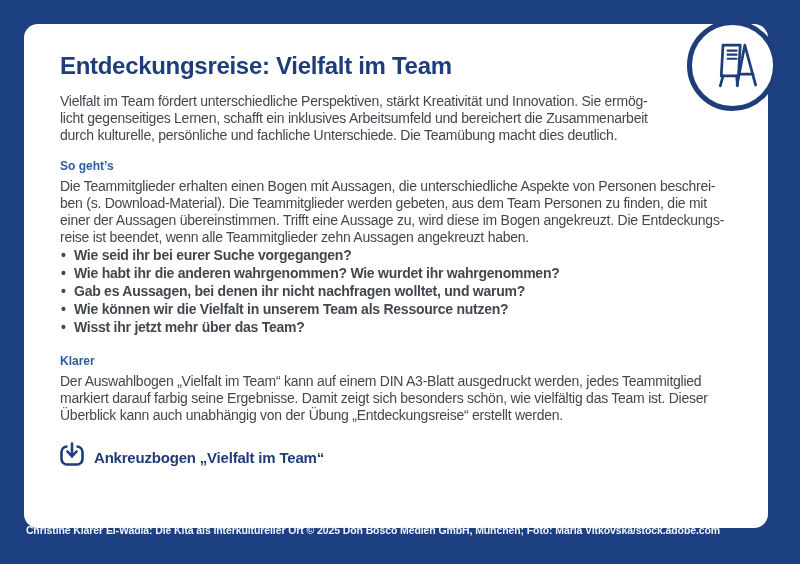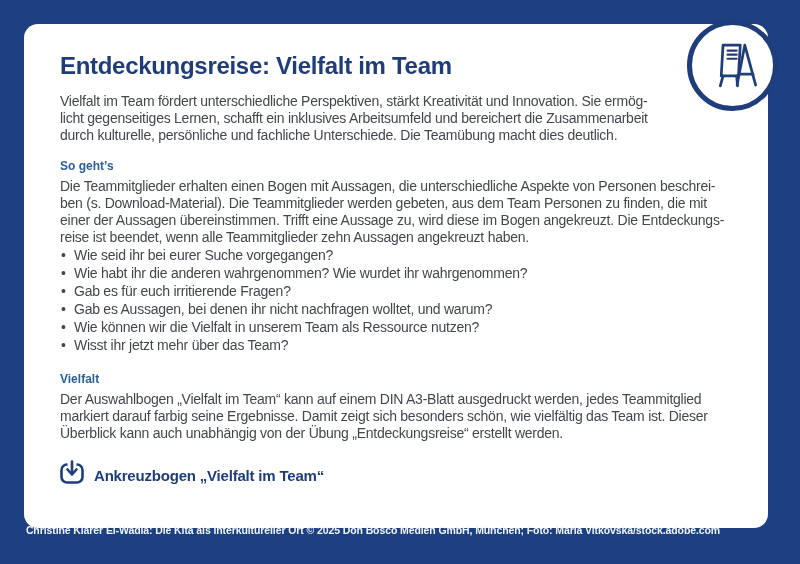--- a/index.html
+++ b/index.html
@@ -48,20 +48,21 @@
   }
   ul.bullets { list-style: none; margin: 0; padding: 0; }
   ul.bullets li {
     position: relative;
     padding-left: 14px;
     font-size: 14px;
     line-height: 18px;
     letter-spacing: -0.25px;
     color: var(--body_text, #42474e);
     white-space: nowrap;
+    font-weight: bold;
   }
   ul.bullets li::before {
     content: "\2022";
     position: absolute;
     left: 1px;
     top: 0;
     color: var(--body_text, #42474e);
   }
   .download-row {
     display: flex;
@@ -116,27 +117,26 @@
     <h1 class="title">Entdeckungsreise: Vielfalt im Team</h1>
 
     <div class="para">Vielfalt im Team fördert unterschiedliche Perspektiven, stärkt Kreativität und Innovation. Sie ermög-<br>licht gegenseitiges Lernen, schafft ein inklusives Arbeitsumfeld und bereichert die Zusammenarbeit<br>durch kulturelle, persönliche und fachliche Unterschiede. Die Teamübung macht dies deutlich.</div>
 
     <h2 class="section-heading">So geht’s</h2>
     <div class="para">Die Teammitglieder erhalten einen Bogen mit Aussagen, die unterschiedliche Aspekte von Personen beschrei-<br>ben (s. Download-Material). Die Teammitglieder werden gebeten, aus dem Team Personen zu finden, die mit<br>einer der Aussagen übereinstimmen. Trifft eine Aussage zu, wird diese im Bogen angekreuzt. Die Entdeckungs-<br>reise ist beendet, wenn alle Teammitglieder zehn Aussagen angekreuzt haben.</div>
 
     <ul class="bullets">
         <li>Wie seid ihr bei eurer Suche vorgegangen?</li>
         <li>Wie habt ihr die anderen wahrgenommen? Wie wurdet ihr wahrgenommen?</li>
-        <li>Gab es für euch irritierende Fragen?</li>
         <li>Gab es Aussagen, bei denen ihr nicht nachfragen wolltet, und warum?</li>
         <li>Wie können wir die Vielfalt in unserem Team als Ressource nutzen?</li>
         <li>Wisst ihr jetzt mehr über das Team?</li>
       </ul>
 
-    <h2 class="section-heading" style="margin-top:16px;">Vielfalt</h2>
+    <h2 class="section-heading" style="margin-top:16px;">Klarer</h2>
     <div class="para">Der Auswahlbogen „Vielfalt im Team“ kann auf einem DIN A3-Blatt ausgedruckt werden, jedes Teammitglied<br>markiert darauf farbig seine Ergebnisse. Damit zeigt sich besonders schön, wie vielfältig das Team ist. Dieser<br>Überblick kann auch unabhängig von der Übung „Entdeckungsreise“ erstellt werden.</div>
 
     <div class="download-row">
       <span class="dl-icon">
         <svg viewBox="0 0 24 24" width="24" height="24">
           <rect x="1.5" y="4.5" width="21" height="18" rx="5.5" fill="none" stroke="#1e3d7a" stroke-width="2.6"></rect>
           <rect x="7.5" y="3" width="9" height="4" fill="#ffffff"></rect>
           <path d="M12 1.5 V12.5" fill="none" stroke="#1e3d7a" stroke-width="2.6" stroke-linecap="round"></path>
           <path d="M7.5 9.5 L12 14.5 L16.5 9.5" fill="none" stroke="#1e3d7a" stroke-width="2.6" stroke-linecap="round" stroke-linejoin="round"></path>
         </svg>

